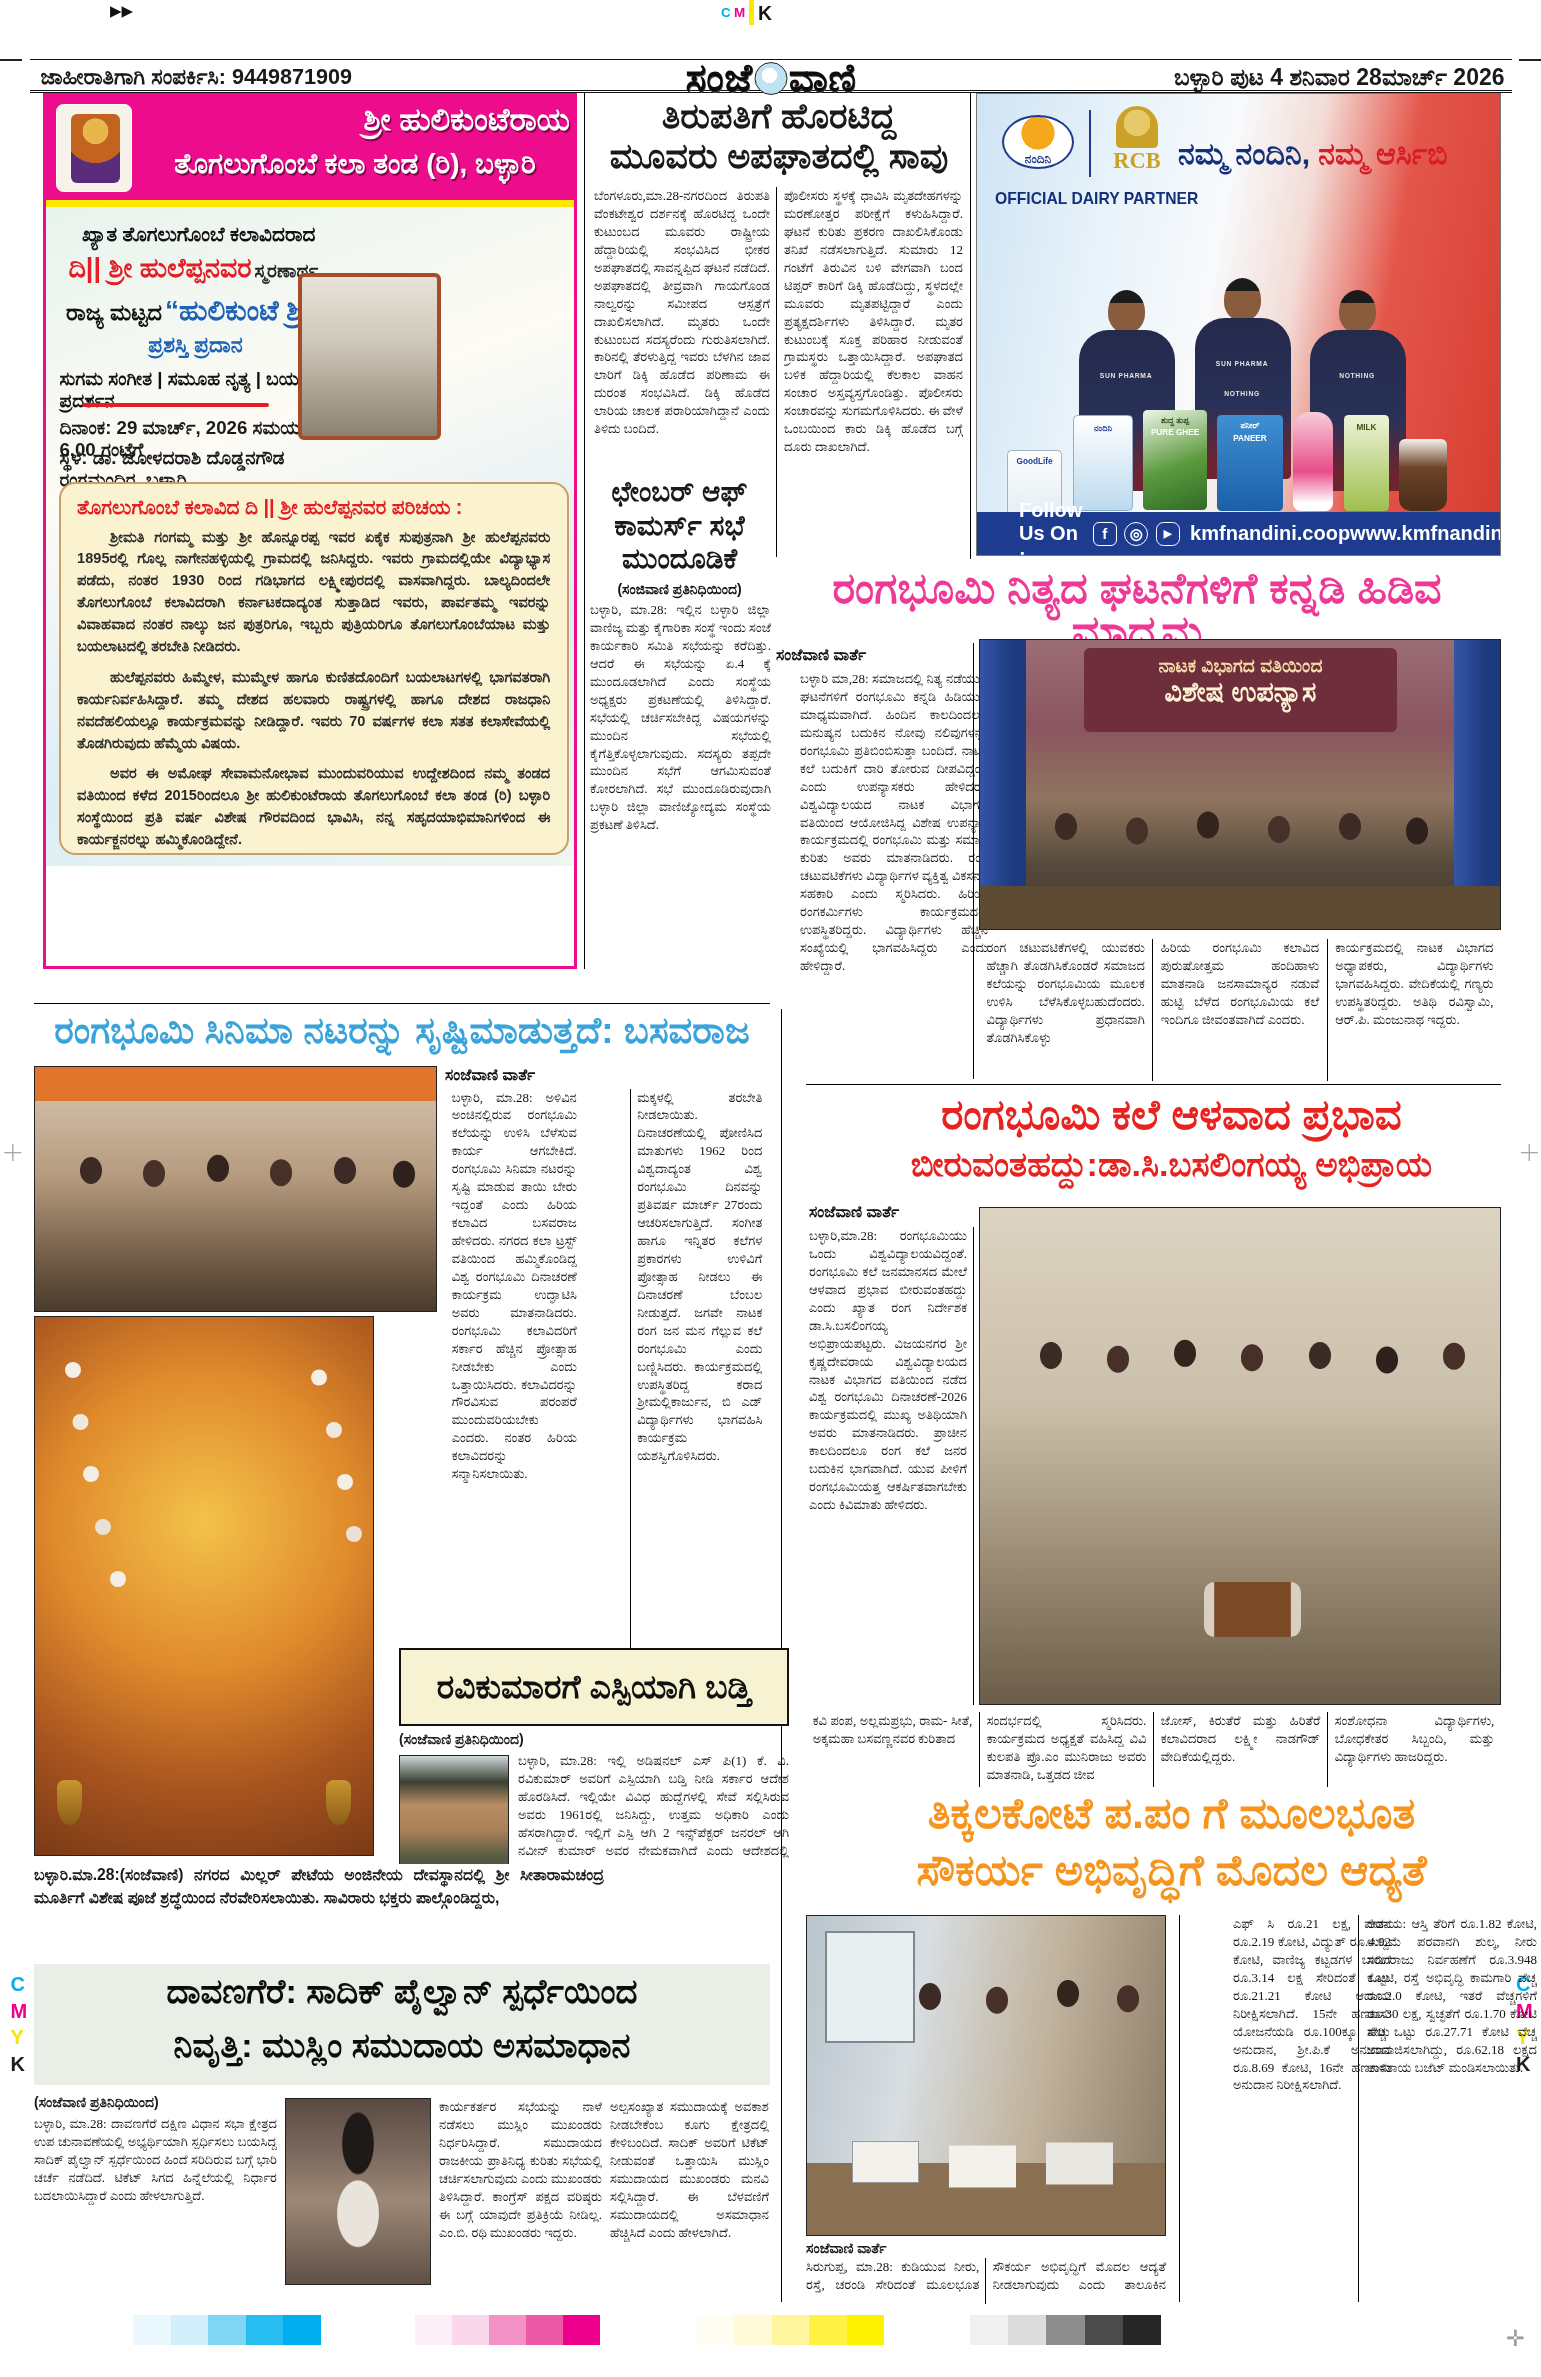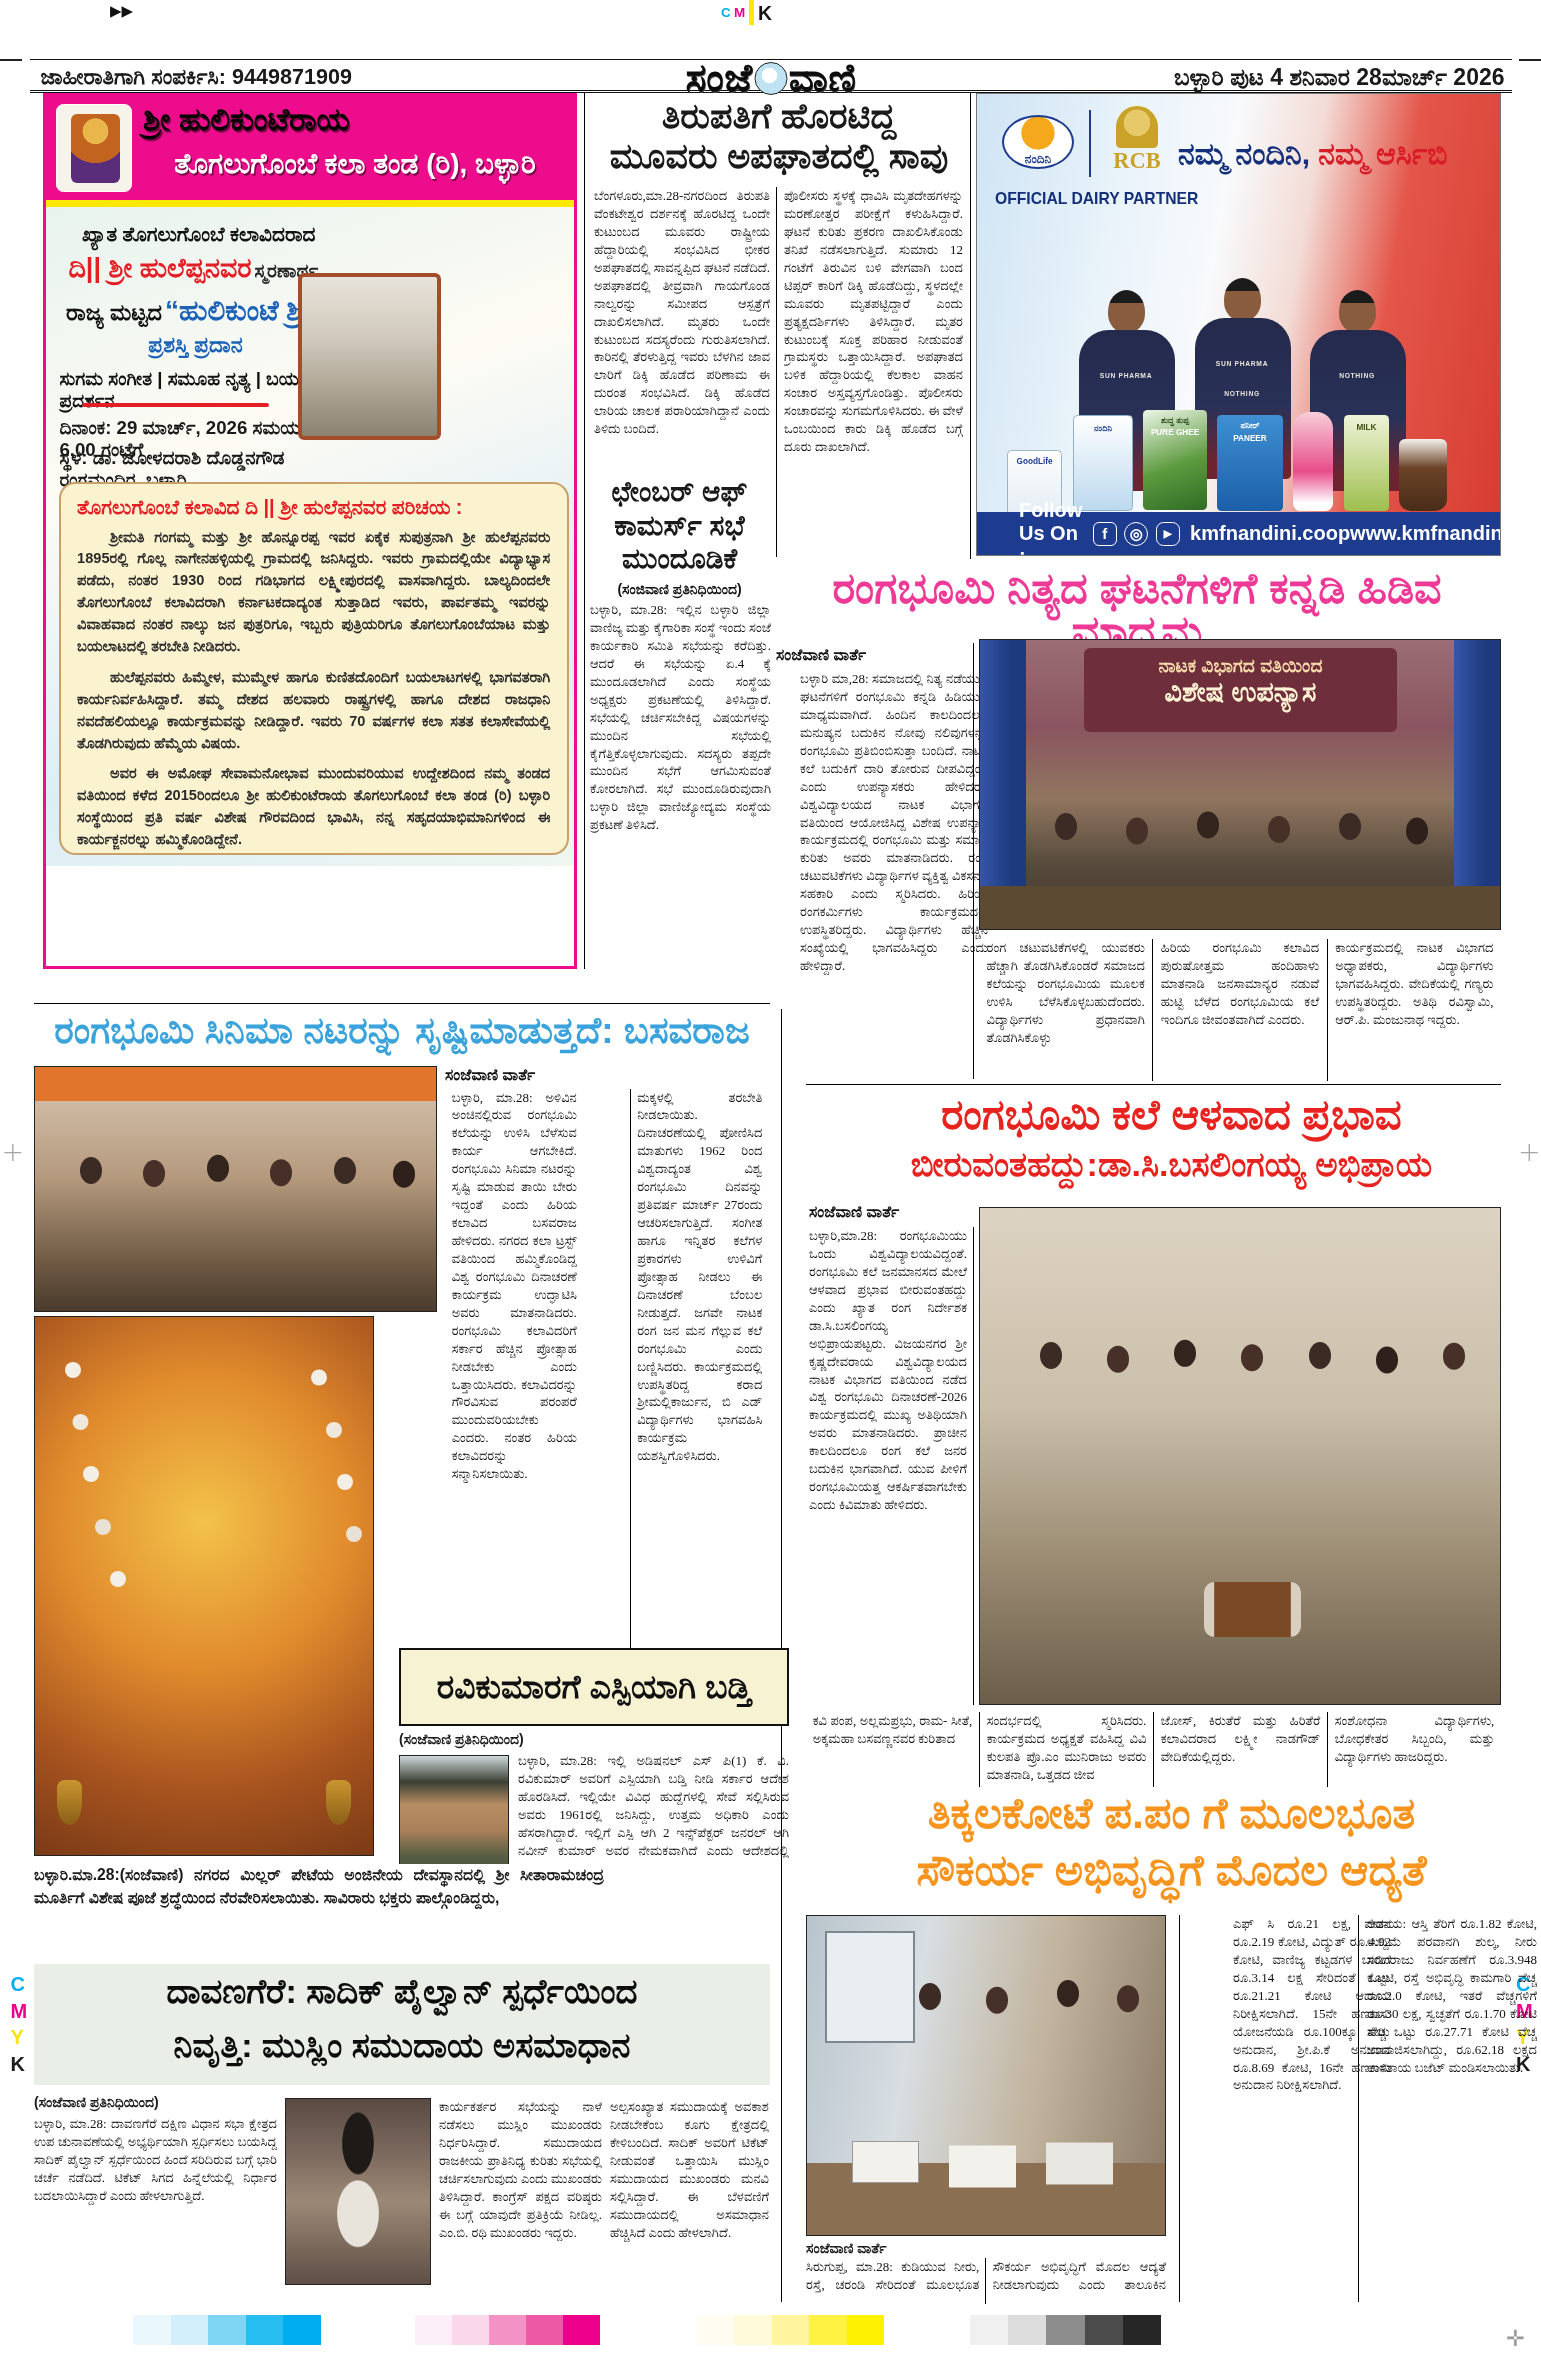--- a/index.html
+++ b/index.html
@@ -46,21 +46,21 @@
   .vrule { width:0.7px; background:#000; }
   .hrule { height:0.7px; background:#000; }
 
   
   .ph { left:43px; top:93px; width:534px; height:876px; border:3px solid #ec0c8c; background:#fff; }
   .ph-header { position:absolute; left:0; top:0; width:100%; height:104px; background:#ec0c8c; }
   .puppet-box { position:absolute; left:10.4px; top:7.5px; width:76px; height:88px; background:#f6f3ea;
                 border-radius:7.5px; border:1.5px solid #fff; }
   .puppet-fig { position:absolute; left:13.4px; top:9px; width:49px; height:69px; border-radius:6px;
                 background:radial-gradient(circle at 50% 25%, #e8b64a 0 22%, #c2641f 23% 55%, #5a2d7a 56% 100%); }
-  .ph-t1 { position:absolute; left:97px; top:6px; width:427px; text-align:left; color:#000000;
+  .ph-t1 { position:absolute; left:97px; top:6px; width:427px; text-align:right; color:#ffffff;
            font:bold 31px "Liberation Sans",sans-serif; text-shadow:1.5px 1.5px 0 #7a0747; }
   .ph-t2 { position:absolute; left:88px; top:52px; width:442px; text-align:center; color:#fff;
            font:bold 28px "Liberation Sans",sans-serif; text-shadow:1.5px 1.5px 0 #7a0747; }
   .ph-strip { position:absolute; left:0; top:104px; width:100%; height:6.7px; background:#ffe800; }
   .ph-body { position:absolute; left:0; top:111px; width:100%; height:659px;
              background:linear-gradient(160deg,#e8f3ee 0%,#fdfbf4 35%,#dcedf6 70%,#eef7f0 100%); }
   .ph-intro { position:absolute; left:36px; top:16.4px; font:bold 20px "Liberation Sans",sans-serif; color:#111; }
   .ph-name { position:absolute; left:22.4px; top:46px; width:269px; }
   .ph-name .red { font:bold 27px "Liberation Sans",sans-serif; color:#e31e24; }
   .ph-name .blk { font:bold 18.7px "Liberation Sans",sans-serif; color:#222; }

